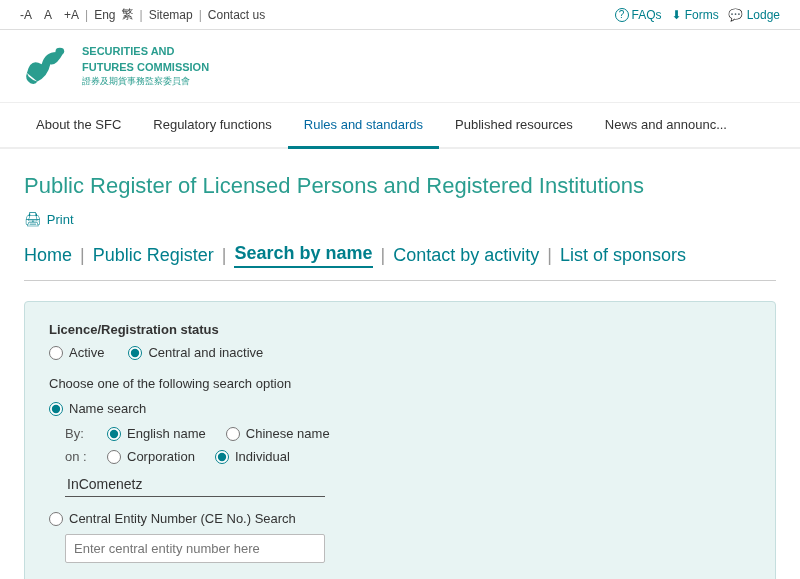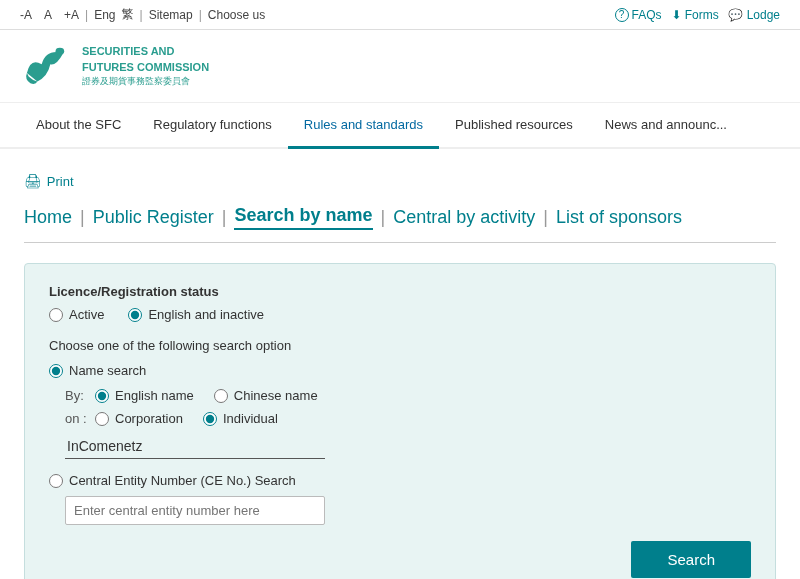--- a/index.html
+++ b/index.html
@@ -137,21 +137,21 @@
     .search-options-label {
       font-size: 13px;
       color: #333;
       margin-bottom: 10px;
       font-weight: normal;
     }
 
     .sub-row {
       display: flex;
       align-items: center;
-      gap: 0;
+      gap: 12px;
       margin-bottom: 8px;
     }
     .sub-row-label {
       font-size: 13px;
       color: #555;
       width: 30px;
       flex-shrink: 0;
     }
     .sub-radio-group {
       display: flex;
@@ -221,21 +221,21 @@
     <span style="color:#999; font-size:12px;"> </span>
     <span class="font-size-btn">A</span>
     <span style="color:#999; font-size:12px;"> </span>
     <span class="font-size-btn">+A</span>
     <span class="top-bar-sep">|</span>
     <span class="top-bar-item">Eng</span>
     <span class="top-bar-item">繁</span>
     <span class="top-bar-sep">|</span>
     <span class="top-bar-item">Sitemap</span>
     <span class="top-bar-sep">|</span>
-    <span class="top-bar-item">Choose us</span>
+    <span class="top-bar-item">Contact us</span>
   </div>
   <span class="top-bar-link">
     <span style="border:1px solid #007f8c; border-radius:50%; width:14px; height:14px; display:inline-flex; align-items:center; justify-content:center; font-size:10px; color:#007f8c;">?</span>
     <span>FAQs</span>
   </span>
   <span class="top-bar-link">
     <span style="color:#007f8c; font-size:12px;">⬇</span>
     <span>Forms</span>
   </span>
   <span class="top-bar-link">
@@ -264,50 +264,51 @@
 
 <div class="nav-bar">
   <div class="nav-item">About the SFC</div>
   <div class="nav-item">Regulatory functions</div>
   <div class="nav-item rules">Rules and standards</div>
   <div class="nav-item">Published resources</div>
   <div class="nav-item">News and announc...</div>
 </div>
 
 <div class="page-content">
+  <h1 class="page-title">Public Register of Licensed Persons and Registered Institutions</h1>
 
   <div class="print-link">
     <span style="font-size:14px;">🖨</span>
     <span>Print</span>
   </div>
 
   <div class="breadcrumb-nav">
     <span class="breadcrumb-link">Home</span>
     <span class="breadcrumb-sep">|</span>
     <span class="breadcrumb-link">Public Register</span>
     <span class="breadcrumb-sep">|</span>
     <span class="breadcrumb-current">Search by name</span>
     <span class="breadcrumb-sep">|</span>
-    <span class="breadcrumb-link">Central by activity</span>
+    <span class="breadcrumb-link">Contact by activity</span>
     <span class="breadcrumb-sep">|</span>
     <span class="breadcrumb-link">List of sponsors</span>
   </div>
 
   <div class="search-panel">
 
     <div class="field-group">
       <span class="field-label">Licence/Registration status</span>
       <div class="radio-row">
         <label class="radio-item">
           <input type="radio" name="licence_status" style="">
           <span>Active</span>
         </label>
         <label class="radio-item">
           <input type="radio" name="licence_status" checked="" style="">
-          <span>English and inactive</span>
+          <span>Central and inactive</span>
         </label>
       </div>
     </div>
 
     <div class="field-group">
       <div class="search-options-label">Choose one of the following search option</div>
 
       <label class="radio-item" style="margin-bottom:10px;">
         <input type="radio" name="search_type" checked="" style="">
         <span>Name search</span>

